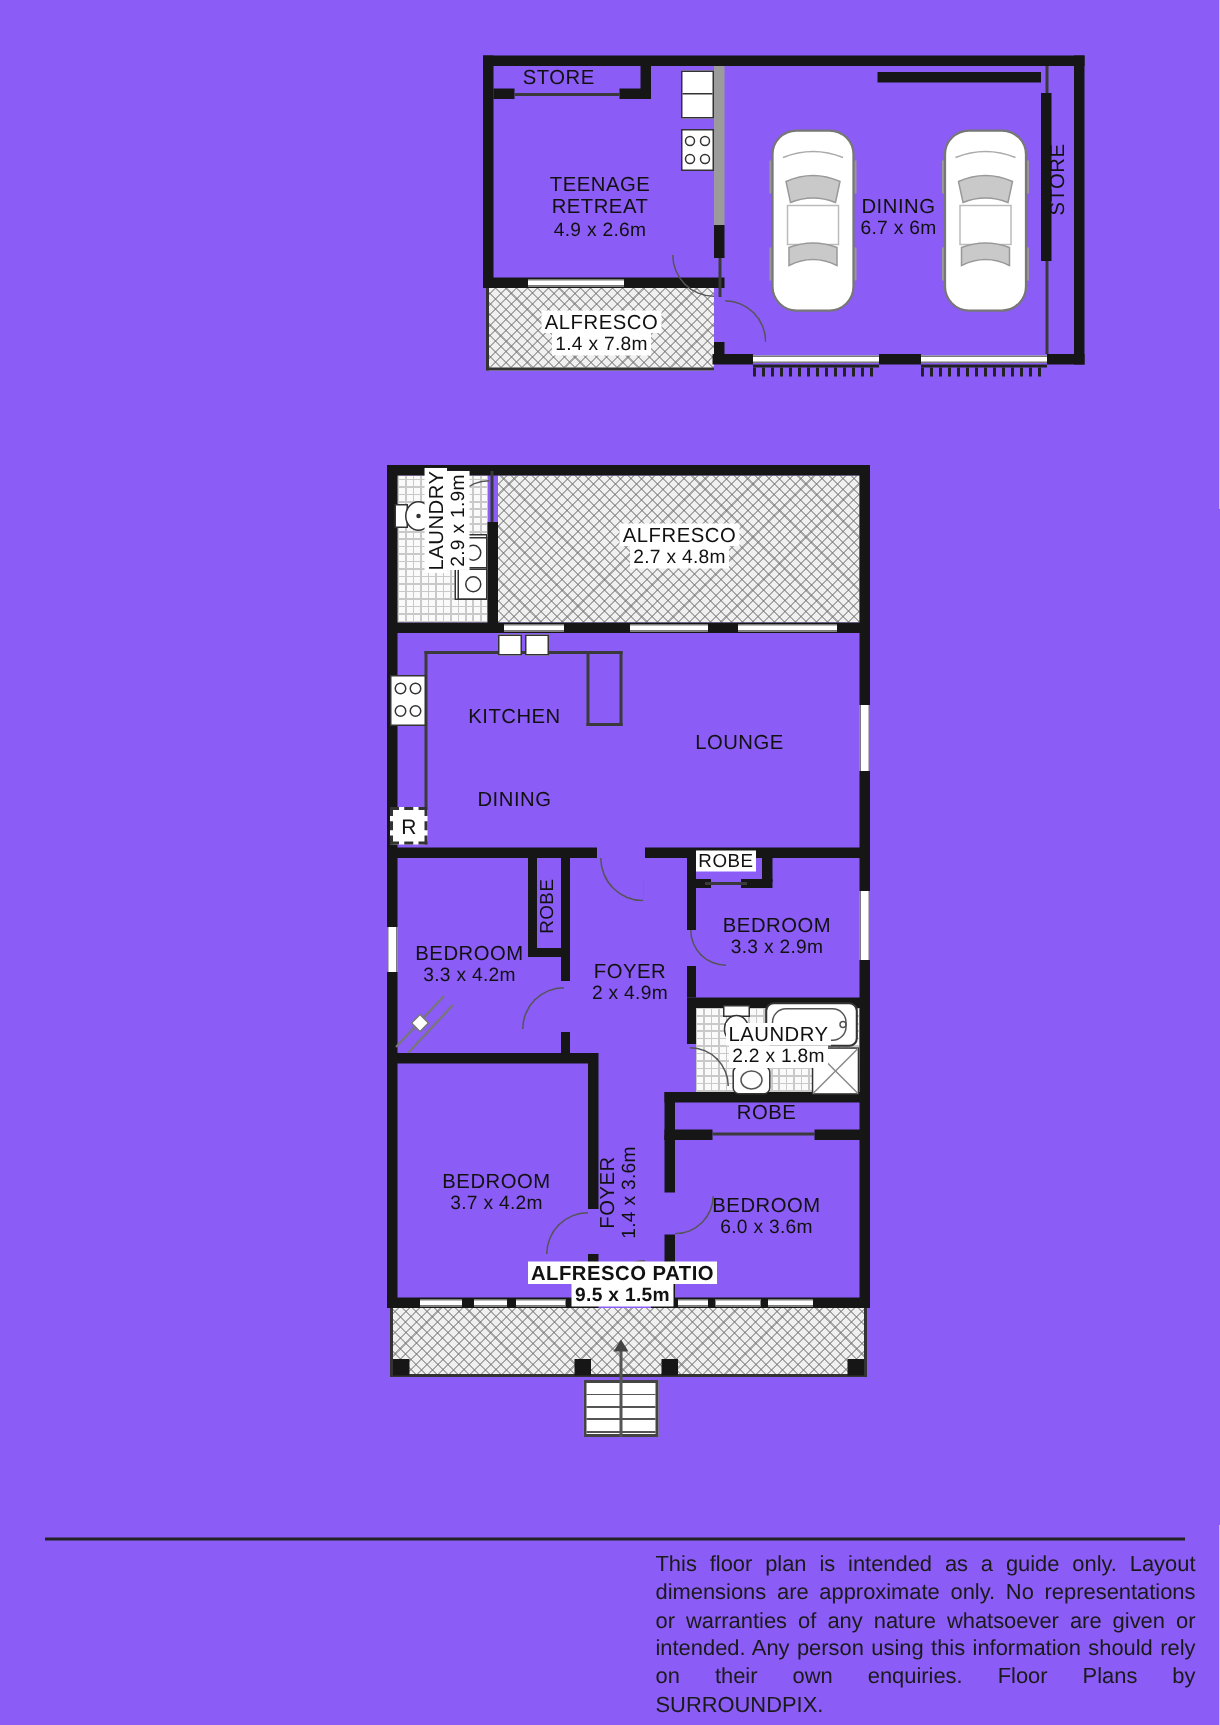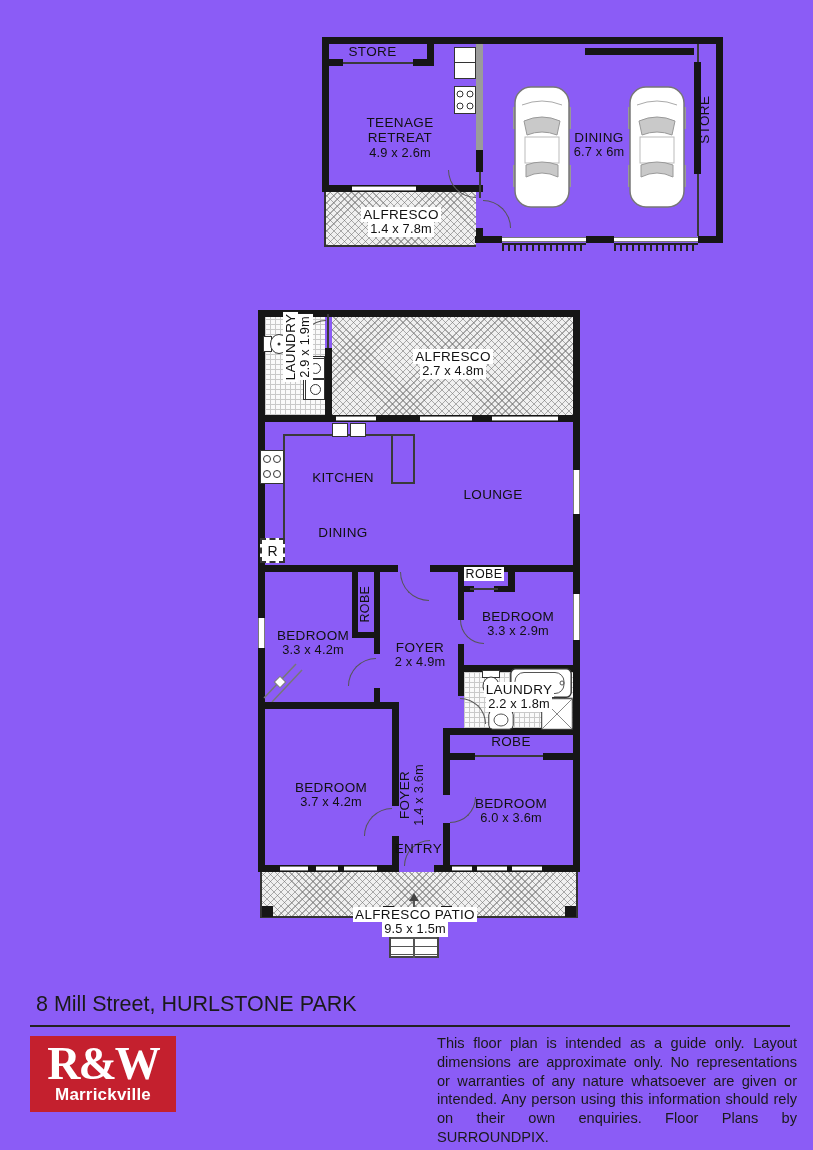--- a/index.html
+++ b/index.html
@@ -331,27 +331,22 @@
       <span class="nm">FOYER</span>
       <span class="dm">1.4 x 3.6m</span>
     </div>
     <div class="lbl" style="left:455px;top:796px;width:112px;">
       <span class="nm">BEDROOM</span>
       <span class="dm">6.0 x 3.6m</span>
     </div>
     <div class="lbl" style="left:394px;top:841px;width:48px;text-align:right;">
       <span class="nm">ENTRY</span>
     </div>
-    <div class="lbl" style="left:330px;top:907px;width:170px;">
+    <div class="lbl" style="left:330px;top:841px;width:170px;font-weight:bold;">
       <span class="nm"><span class="bgw">ALFRESCO PATIO</span></span>
       <span class="dm"><span class="bgw">9.5 x 1.5m</span></span>
     </div>
   </div>
 
-  <div id="addr">8 Mill Street, HURLSTONE PARK</div>
   <div id="rule"></div>
-  <div id="logo" style="background: rgb(196, 32, 46);">
-    <div class="brand">R&amp;W</div>
-    <div class="office">Marrickville</div>
-  </div>
   <div id="disc">This floor plan is intended as a guide only. Layout dimensions are approximate only. No representations or warranties of any nature whatsoever are given or intended. Any person using this information should rely on their own enquiries. Floor Plans by SURROUNDPIX.</div>
 
 </div>
 
 </body></html>

